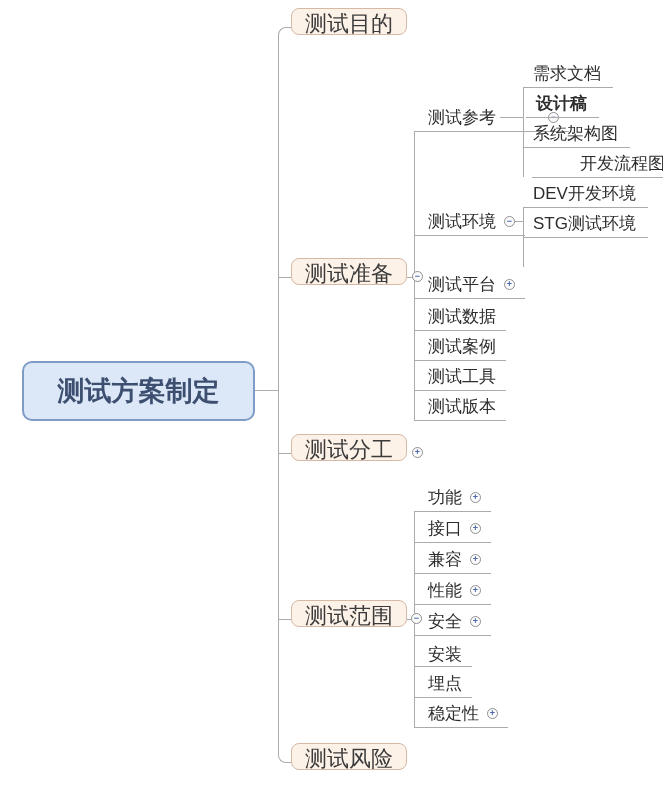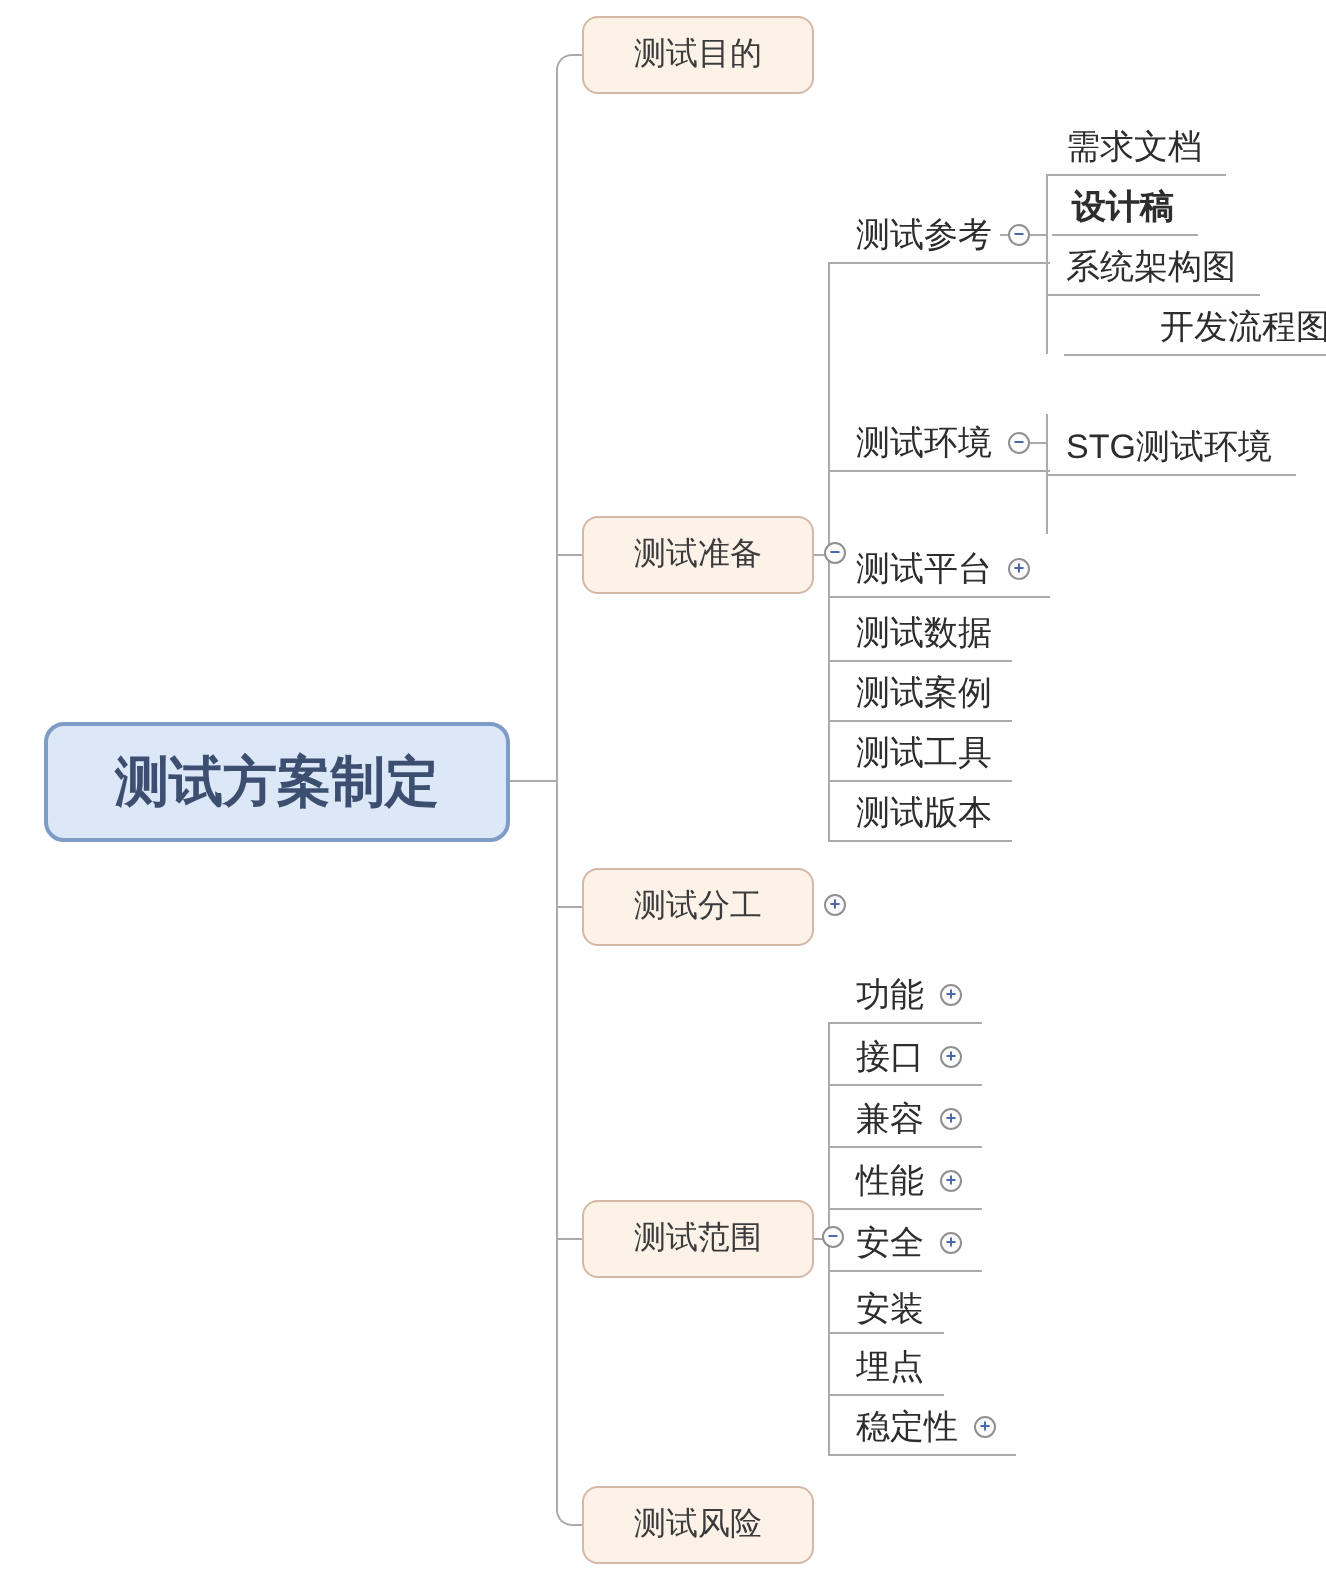--- a/index.html
+++ b/index.html
@@ -20,24 +20,24 @@
   .corner-bottom{position:absolute;border-bottom:1px solid var(--line);border-left:1px solid var(--line);
     border-bottom-left-radius:8px;}
 
   
   .root-node{position:absolute;left:22px;top:361px;width:233px;height:60px;
     background:var(--root-fill);border:2px solid var(--root-border);border-radius:10px;
     display:flex;align-items:center;justify-content:center;box-sizing:border-box;
     font-size:27px;font-weight:bold;color:var(--root-text);}
 
   
-  .topic{position:absolute;left:291px;width:116px;height:39px;
+  .topic{position:absolute;left:291px;width:116px;height:27px;
     background:var(--topic-fill);border:1.5px solid var(--topic-border);border-radius:8px;
-    display:flex;align-items:center;justify-content:center;box-sizing:border-box;
-    font-size:16px;color:var(--topic-text);cursor:default;}
+    display:flex;align-items:flex-start;justify-content:center;box-sizing:border-box;
+    font-size:22px;color:var(--topic-text);cursor:default;}
 
   
   .lnode{position:absolute;height:28px;display:flex;align-items:center;
     border-bottom:1px solid var(--line);padding:0 10px 0 14px;
     font-size:17px;color:var(--node-text);white-space:nowrap;}
   .lnode.leaf{padding:0 12px 0 10px;}
 
   
   .handle{width:11px;height:11px;border:1px solid var(--handle-border);border-radius:50%;
     background:var(--handle-bg);box-sizing:border-box;display:flex;align-items:center;justify-content:center;
@@ -87,21 +87,21 @@
       <span>测试范围</span>
     </div>
   <div class="topic" style="top:743px;">
       <span>测试风险</span>
     </div>
 
   <div class="handle abs" style="left:412px;top:271px;">−</div>
   <div class="handle abs" style="left:412px;top:447px;">+</div>
   <div class="handle abs" style="left:411px;top:613px;">−</div>
 
-  <div class="lnode" style="left:414px;top:103px;">
+  <div class="lnode" style="left:414px;top:103px;gap:44px;">
     <span>测试参考</span>
     <span class="handle">−</span>
   </div>
   <div class="lnode" style="left:414px;top:207px;">
     <span>测试环境</span>
     <span class="handle">−</span>
   </div>
   <div class="lnode" style="left:414px;top:270px;text-align:right;">
     <span>测试平台</span>
     <span class="handle">+</span>
@@ -125,20 +125,23 @@
   <div class="lnode leaf" style="left:526px;top:89px;font-weight:bold;">
       <span>设计稿</span>
     </div>
   <div class="lnode leaf" style="left:523px;top:119px;">
       <span>系统架构图</span>
     </div>
   <div class="lnode leaf" style="left:532px;top:149px;padding-left:48px;">
       <span>开发流程图</span>
     </div>
 
+  <div class="lnode leaf" style="left:523px;top:179px;">
+      <span>DEV开发环境</span>
+    </div>
   <div class="lnode leaf" style="left:523px;top:209px;">
       <span>STG测试环境</span>
     </div>
 
   <div class="lnode" style="left:414px;top:483px;">
     <span>功能</span>
     <span class="handle">+</span>
   </div>
   <div class="lnode" style="left:414px;top:514px;">
     <span>接口</span>

